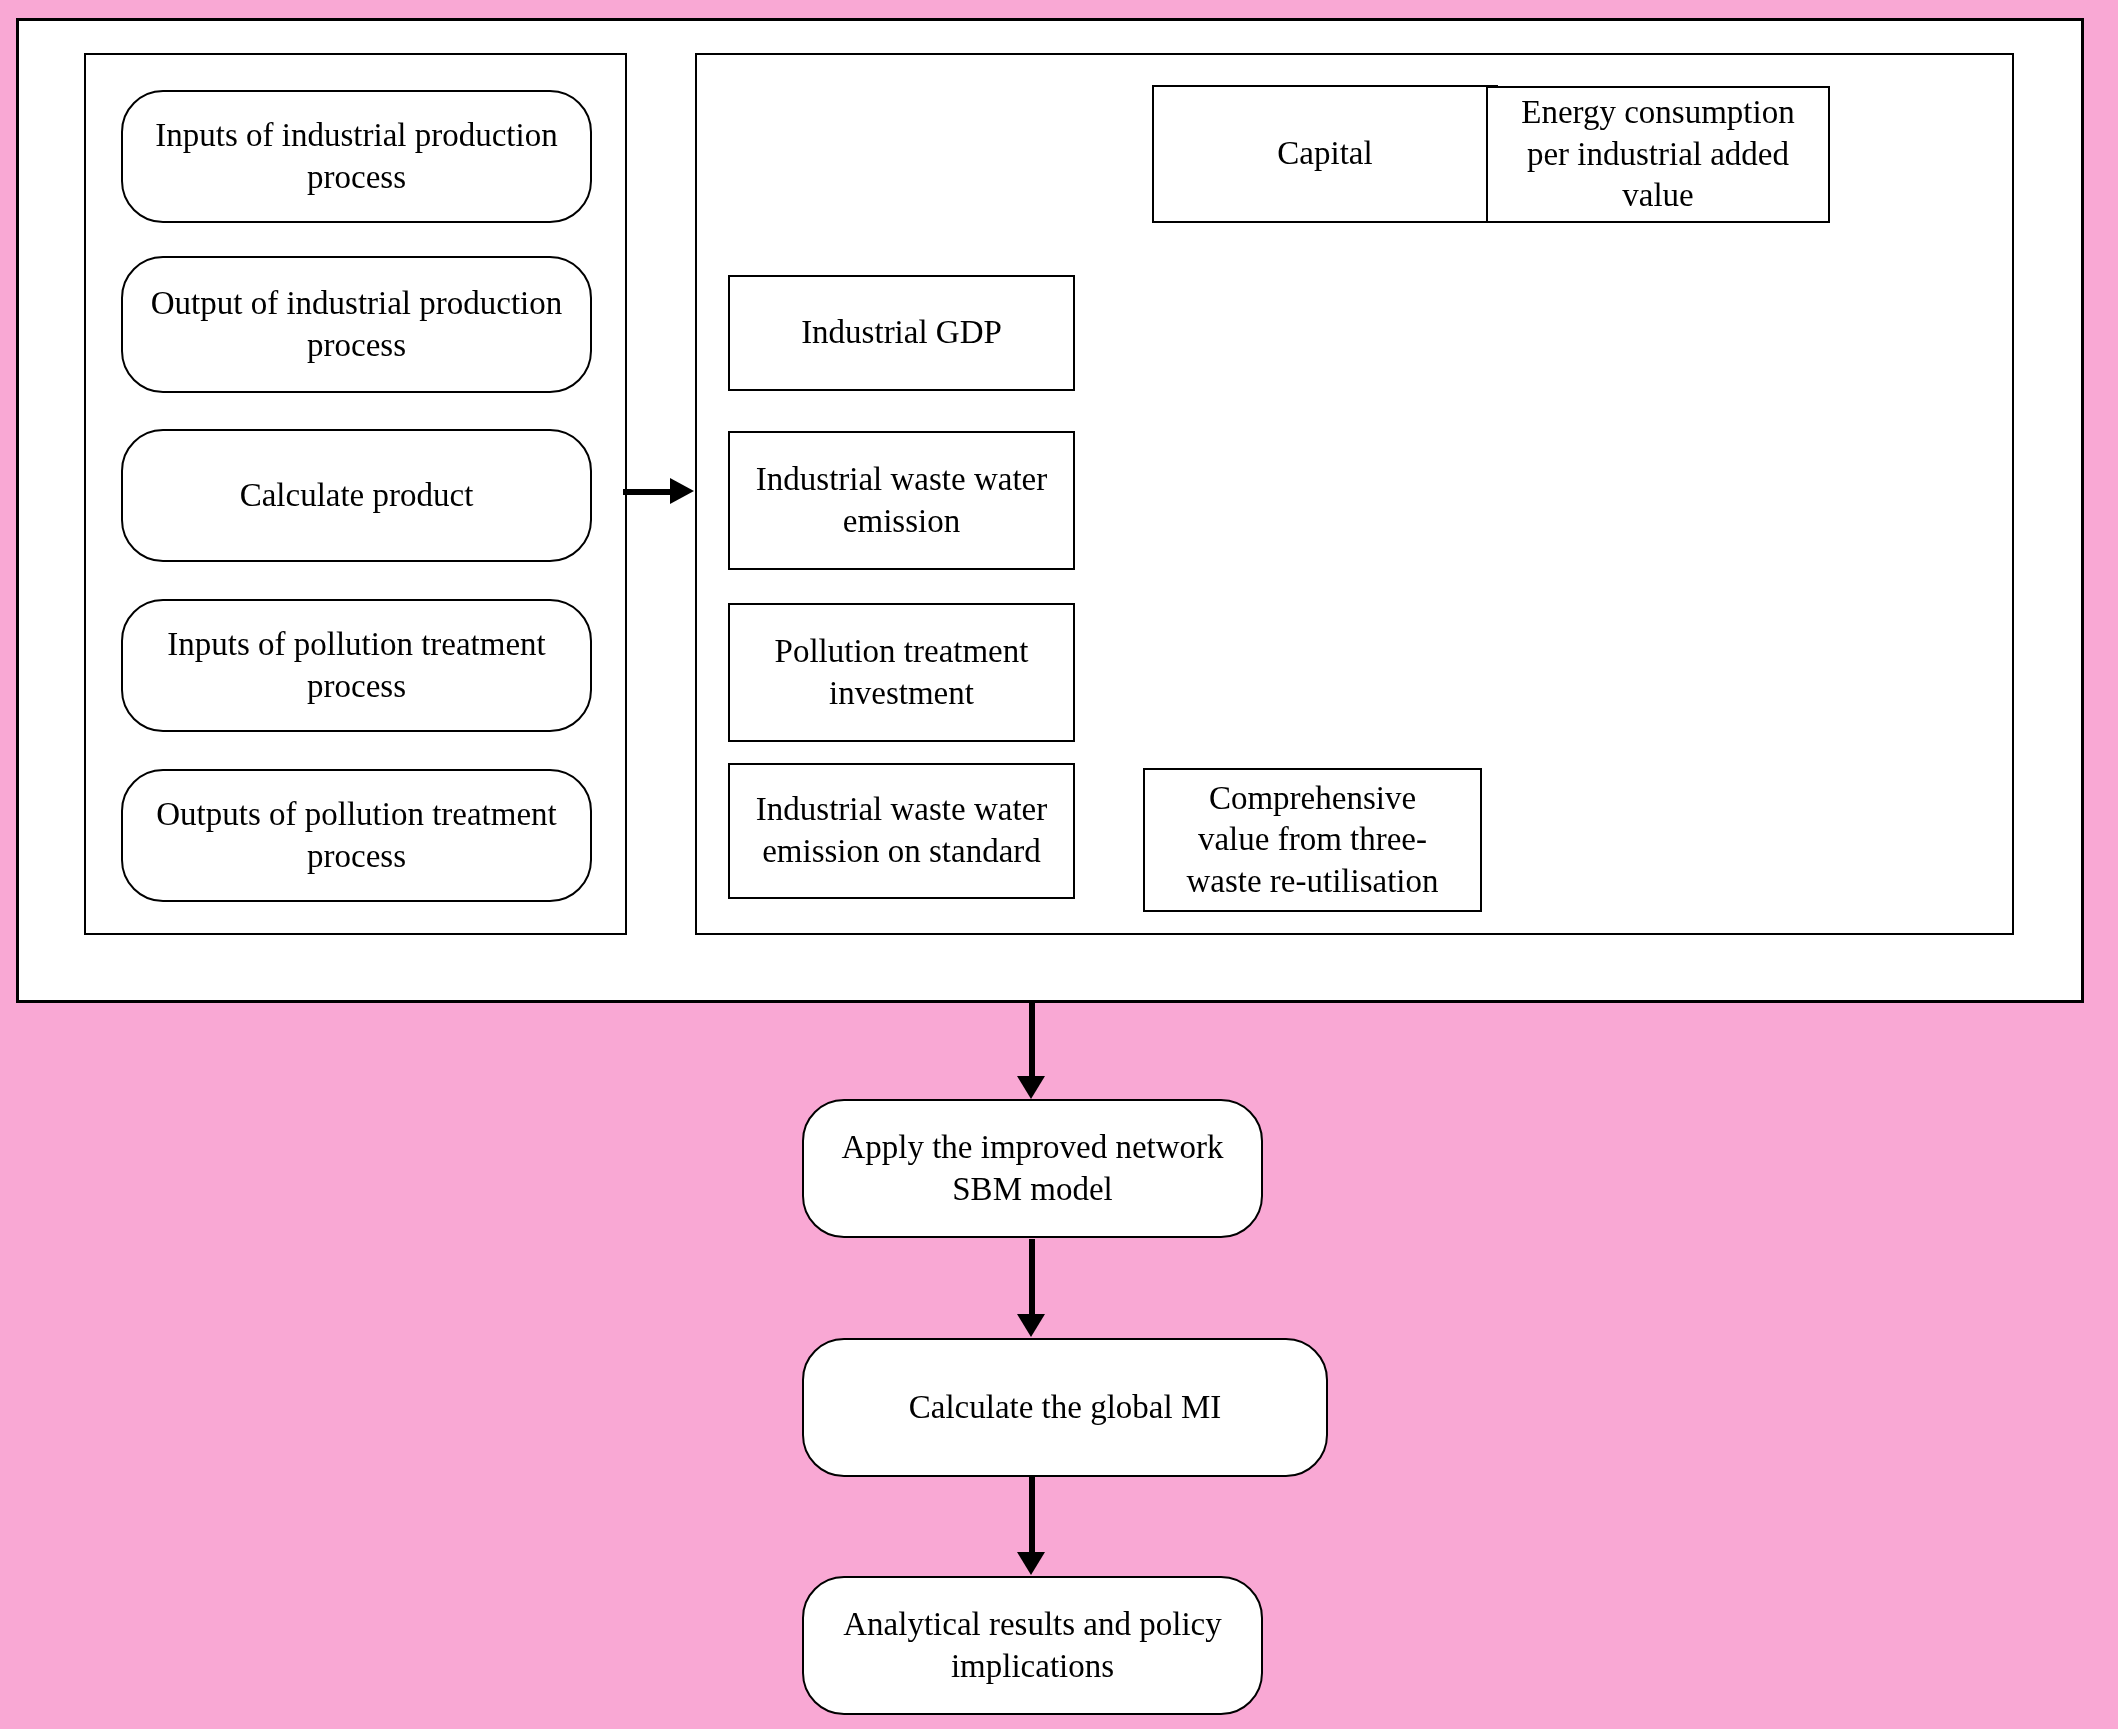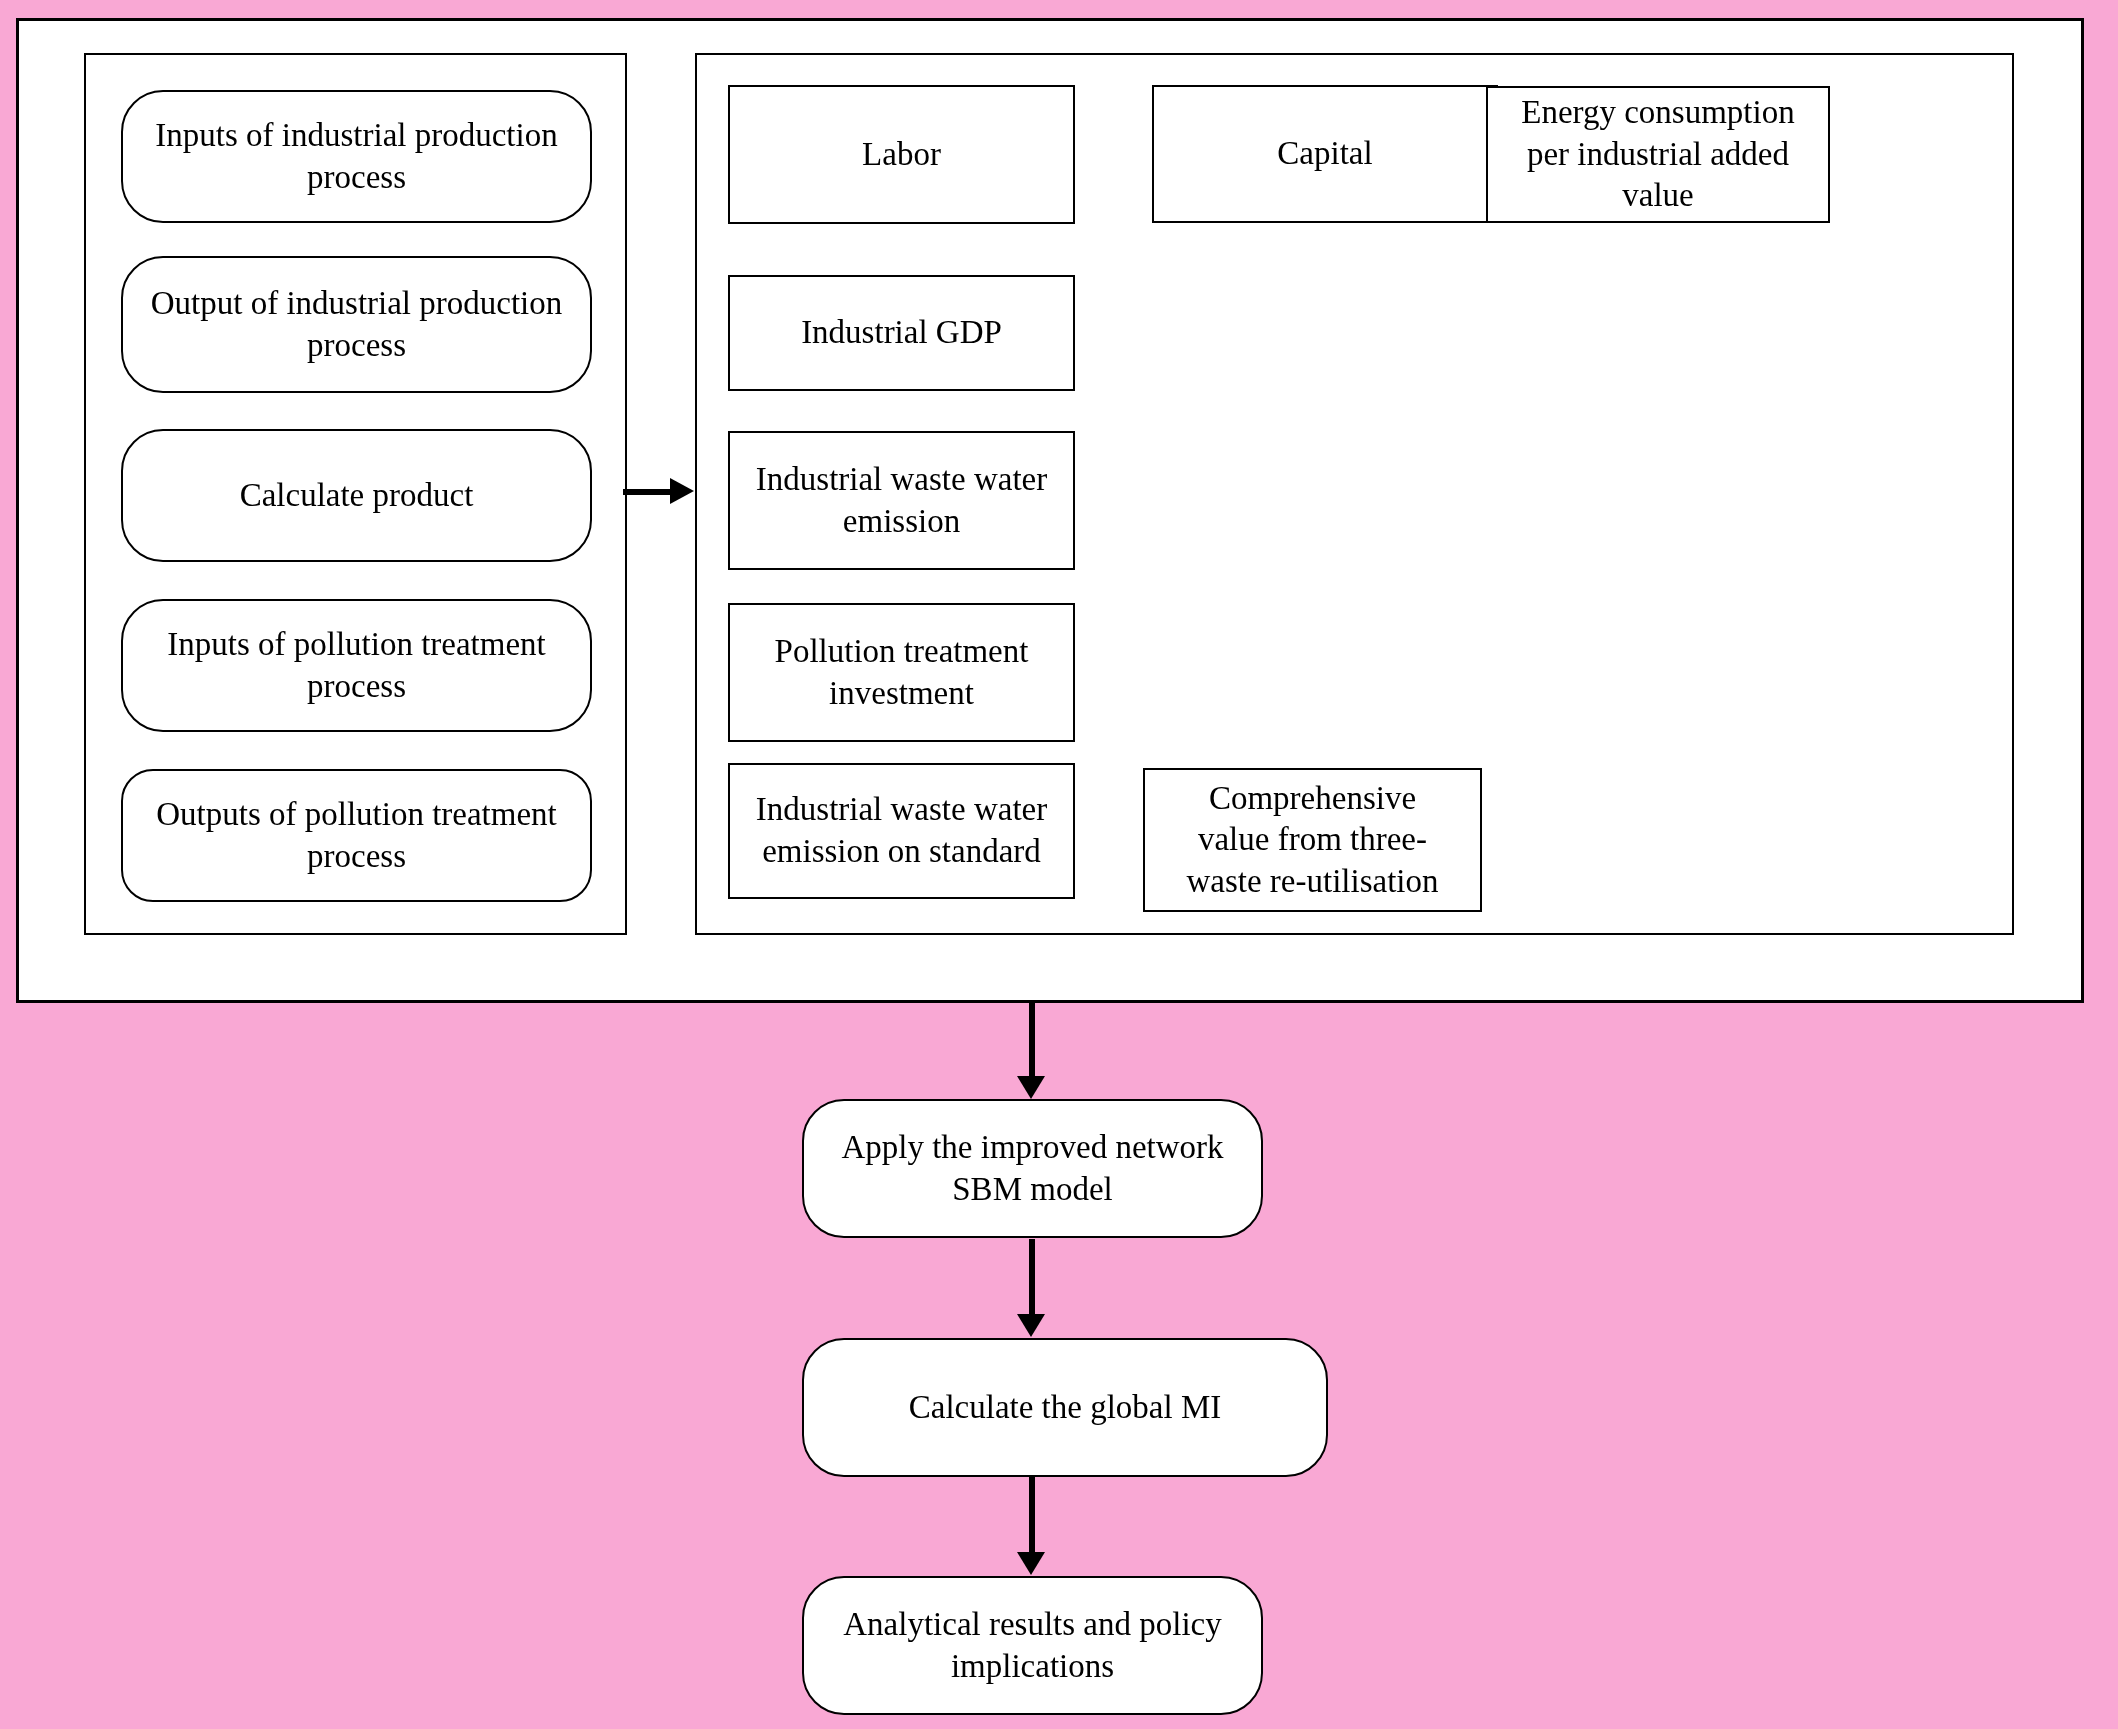--- a/index.html
+++ b/index.html
@@ -59,21 +59,21 @@
   
   .outer     { left: 16px;   top: 18px;  width: 2068px; height: 985px; }
   .p-stage   { left: 84px;  top: 53px; width: 543px; height: 882px; }
   .p-indic   { left: 695px; top: 53px; width: 1319px; height: 882px; }
 
   
   .b-s0 { left: 121px; top: 90px;  width: 471px; height: 133px; }
   .b-s1 { left: 121px; top: 256px;  width: 471px; height: 137px; }
   .b-s2 { left: 121px; top: 429px;  width: 471px; height: 133px; }
   .b-s3 { left: 121px; top: 599px; width: 471px; height: 133px; }
-  .b-s4 { left: 121px; top: 769px; width: 471px; height: 133px; border-radius: 32px; }
+  .b-s4 { left: 121px; top: 769px; width: 471px; height: 133px; }
 
   
   .b-labor   { left: 728px; top: 85px;  width: 347px; height: 139px; }
   .b-capital { left: 1152px; top: 85px;  width: 346px; height: 138px; }
   .b-energy  { left: 1486px; top: 86px;  width: 344px; height: 137px; }
   .b-gdp     { left: 728px; top: 259px;  width: 347px; height: 116px; margin-top: 16px; }
   .b-wwe     { left: 728px; top: 431px;  width: 347px; height: 139px; }
   .b-pti     { left: 728px; top: 603px; width: 347px; height: 139px; }
   .b-wws     { left: 728px; top: 763px; width: 347px; height: 136px; }
   .b-comp    { left: 1143px; top: 768px; width: 339px; height: 144px; }
@@ -108,21 +108,20 @@
   <div class="rd-box b-s2">Calculate product</div>
   <div class="rd-box b-s3">Inputs of pollution treatment
 process</div>
   <div class="rd-box b-s4">Outputs of pollution treatment
 process</div>
 
   <div class="shaft a-right-shaft"></div>
   <div class="head head-right a-right-head"></div>
 
   <div class="panel p-indic"></div>
-  <div class="sq-box b-labor">Labor</div>
   <div class="sq-box b-capital">Capital</div>
   <div class="sq-box b-energy">Energy consumption
 per industrial added
 value</div>
   <div class="sq-box b-gdp">Industrial GDP</div>
   <div class="sq-box b-wwe">Industrial waste water
 emission</div>
   <div class="sq-box b-pti">Pollution treatment
 investment</div>
   <div class="sq-box b-wws">Industrial waste water

